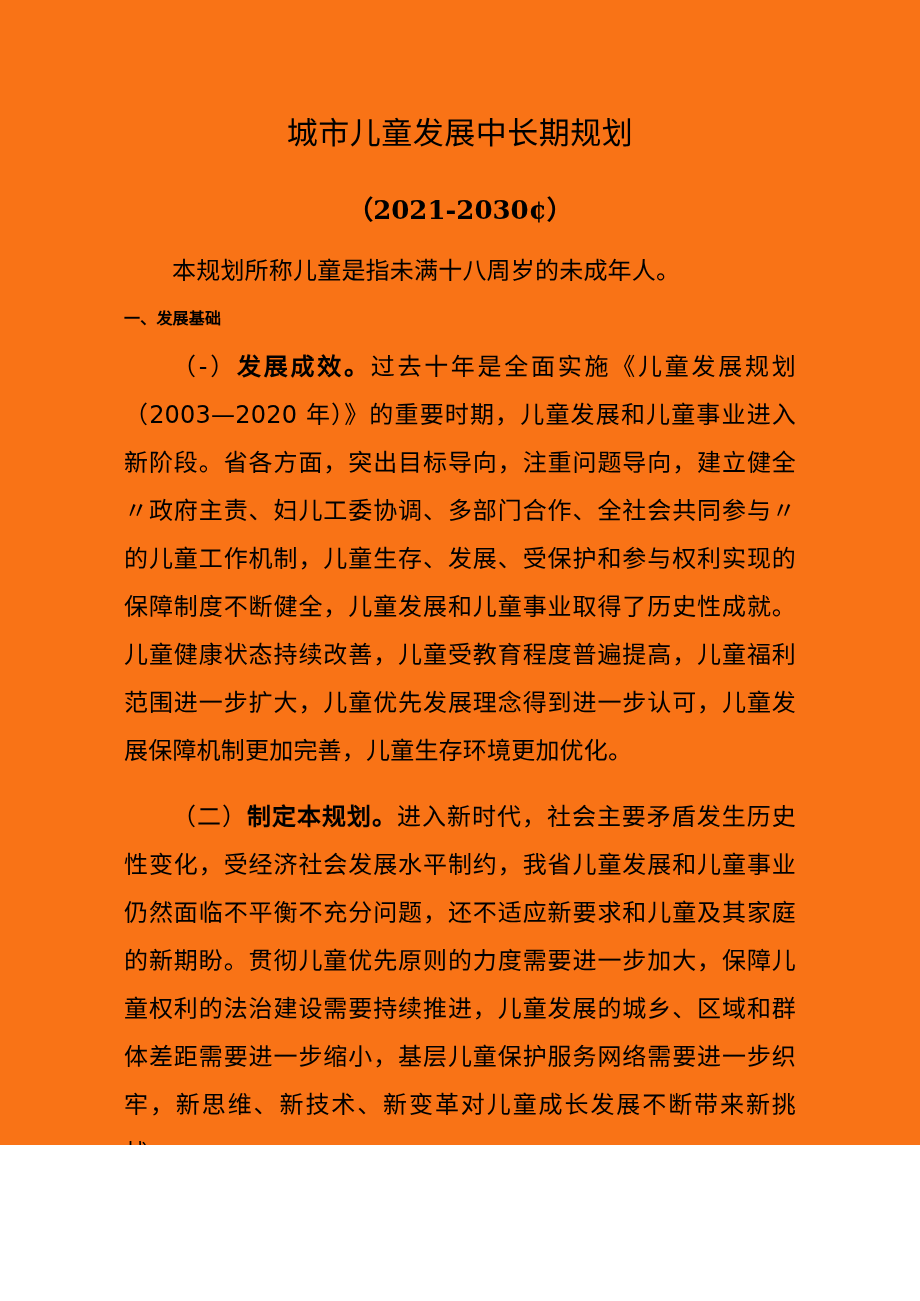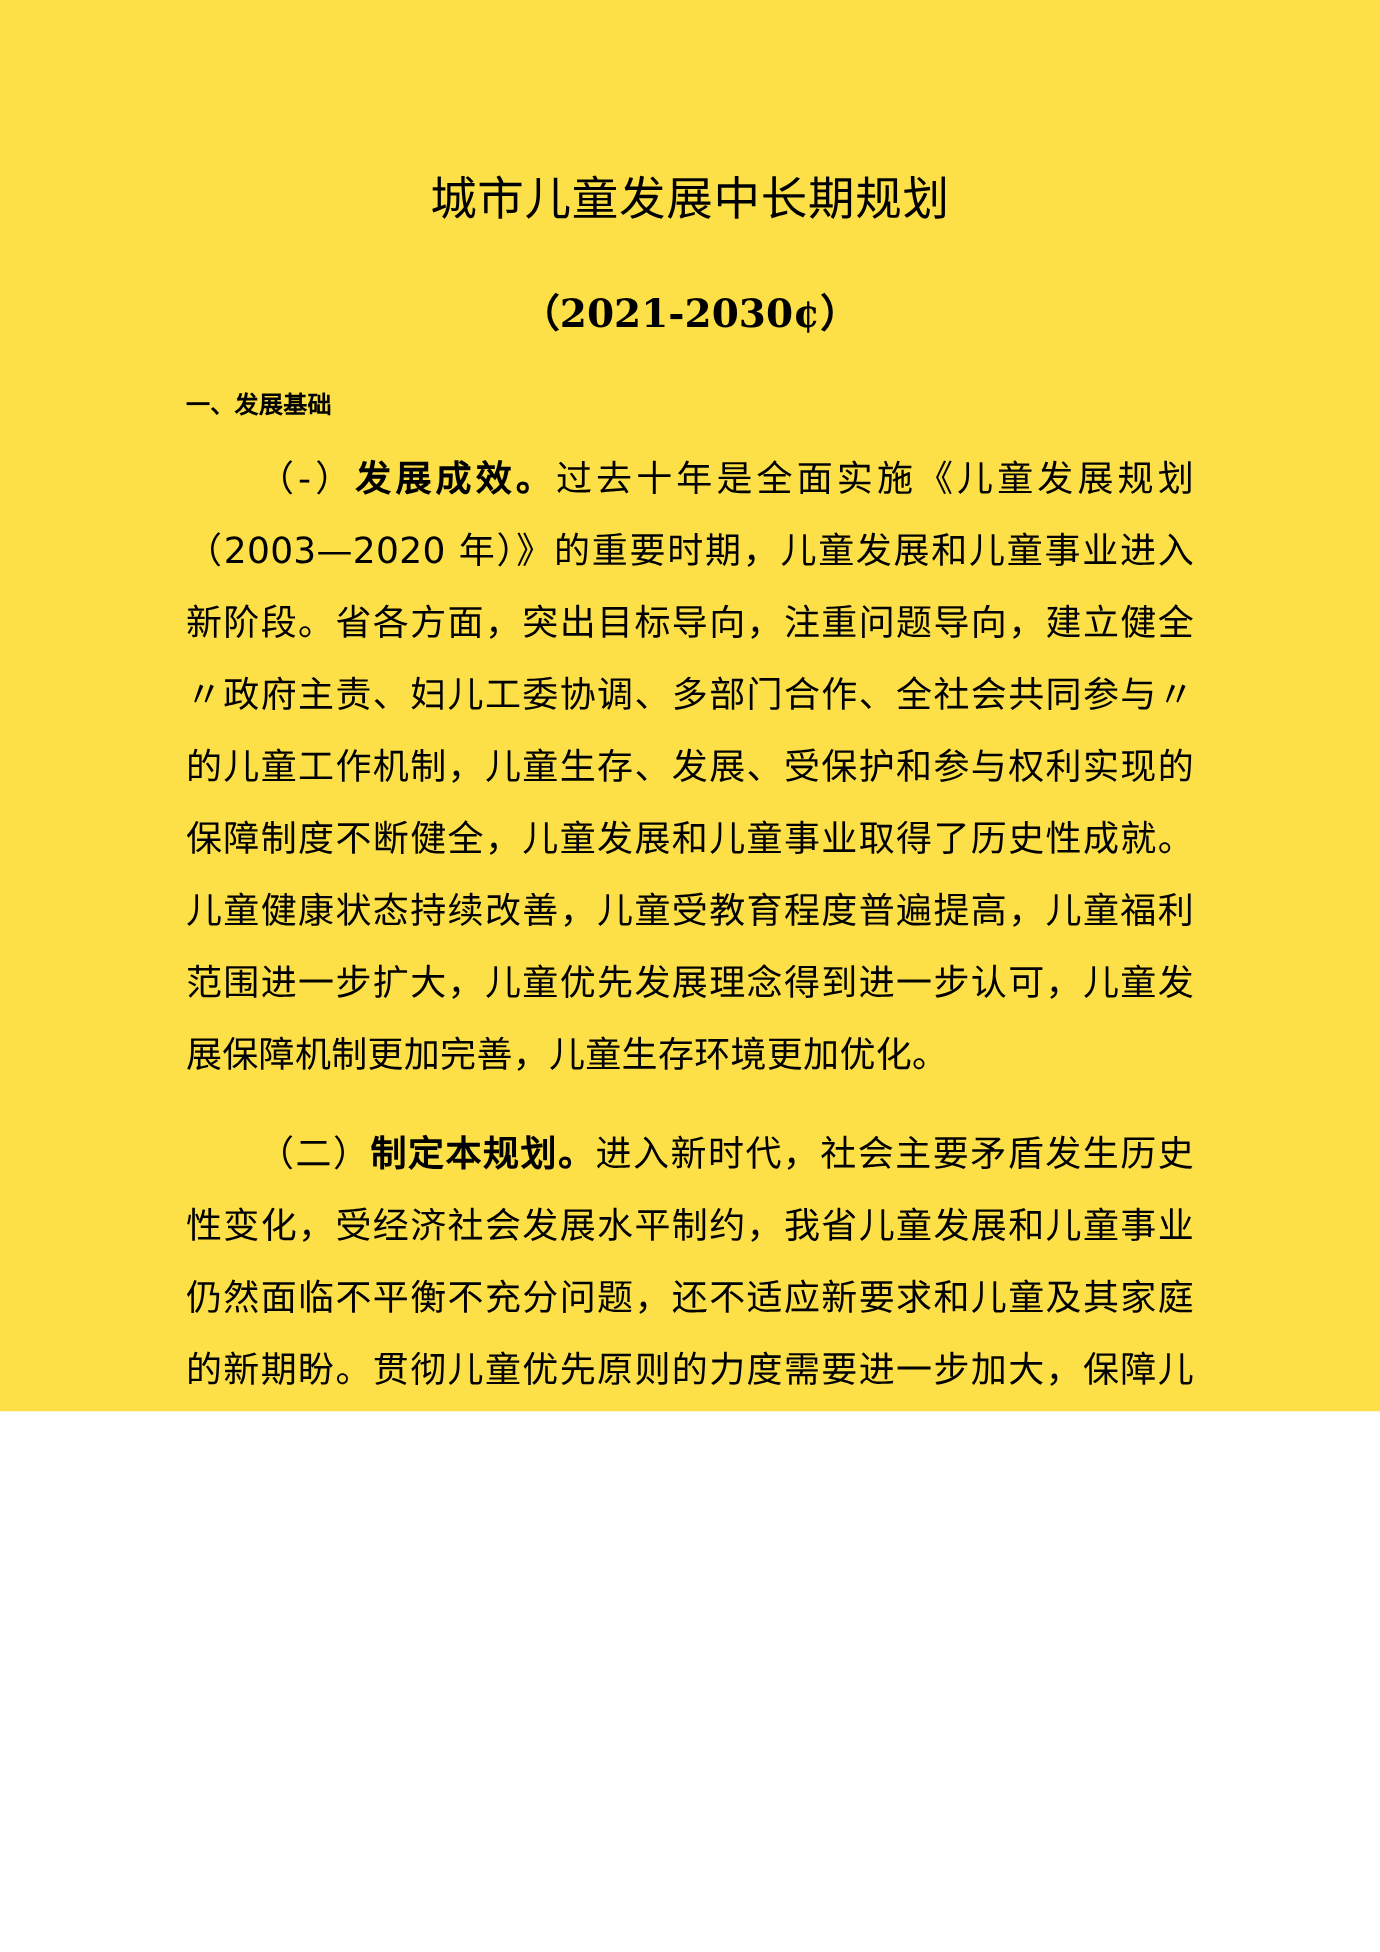--- a/index.html
+++ b/index.html
@@ -11,22 +11,22 @@
 
   body {
     font-family: "DejaVu Sans", "Liberation Sans", sans-serif;
     color: #000000;
     -webkit-font-smoothing: antialiased;
   }
 
   .page {
     position: relative;
     width: 920px;
-    height: 941px;
-    background: #fde047;
+    height: 1145px;
+    background: #f97316;
     overflow: hidden;
     box-sizing: border-box;
   }
 
   .content {
     position: absolute;
     left: 124px;
     top: 0;
     width: 672px;
   }
@@ -103,20 +103,21 @@
 <div class="page">
   <div class="content">
 
     <h1 class="doc-title">城市儿童发展中长期规划</h1>
 
     <h2 class="doc-subtitle">（2021-2030¢）</h2>
 
     <div class="spacer-2"></div>
 
 
+    <p class="para indent nolast">本规划所称儿童是指未满十八周岁的未成年人。</p>
 
     <h3 class="section-heading">一、发展基础</h3>
 
     <p class="para indent nolast">
       <span class="lead-paren">（-）</span><span class="sub-label">发展成效</span><span class="sub-label">。</span><span>过去十年是全面实施《儿童发展规划（2003—2020 年）》的重要时期，儿童发展和儿童事业进入新阶段。省各方面，突出目标导向，注重问题导向，建立健全〃政府主责、妇儿工委协调、多部门合作、全社会共同参与〃的儿童工作机制，儿童生存、发展、受保护和参与权利实现的保障制度不断健全，儿童发展和儿童事业取得了历史性成就。儿童健康状态持续改善，儿童受教育程度普遍提高，儿童福利范围进一步扩大，儿童优先发展理念得到进一步认可，儿童发展保障机制更加完善，儿童生存环境更加优化。</span>
     </p>
 
     <div class="spacer-1"></div>
 
     <p class="para indent nolast">

